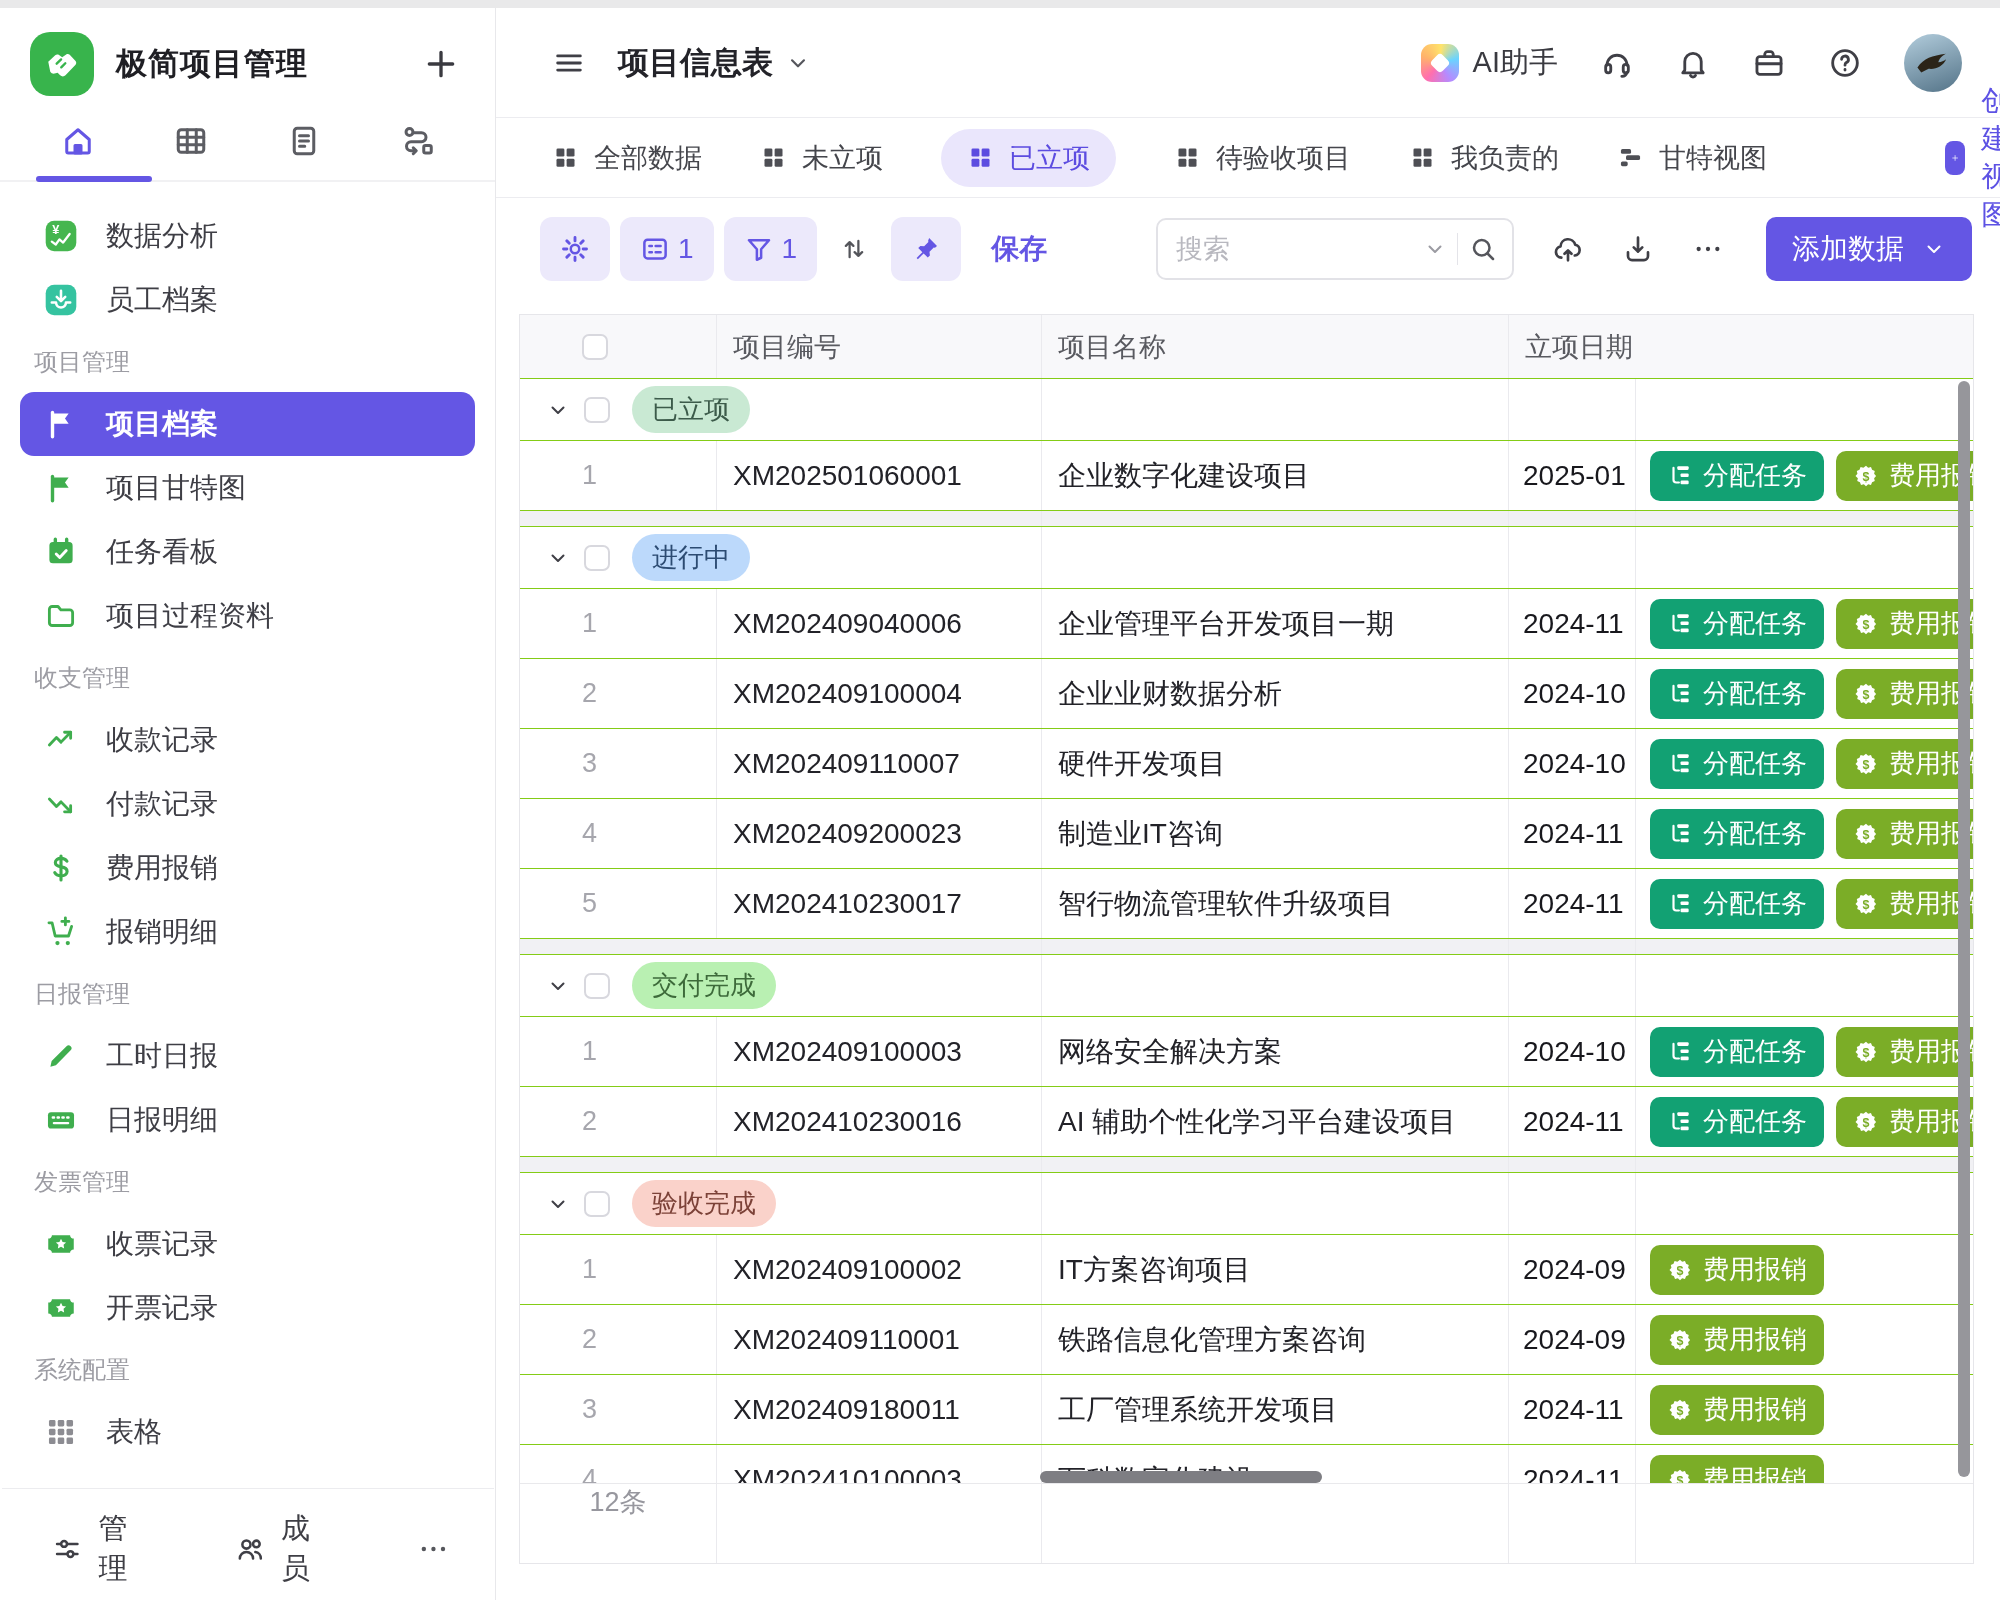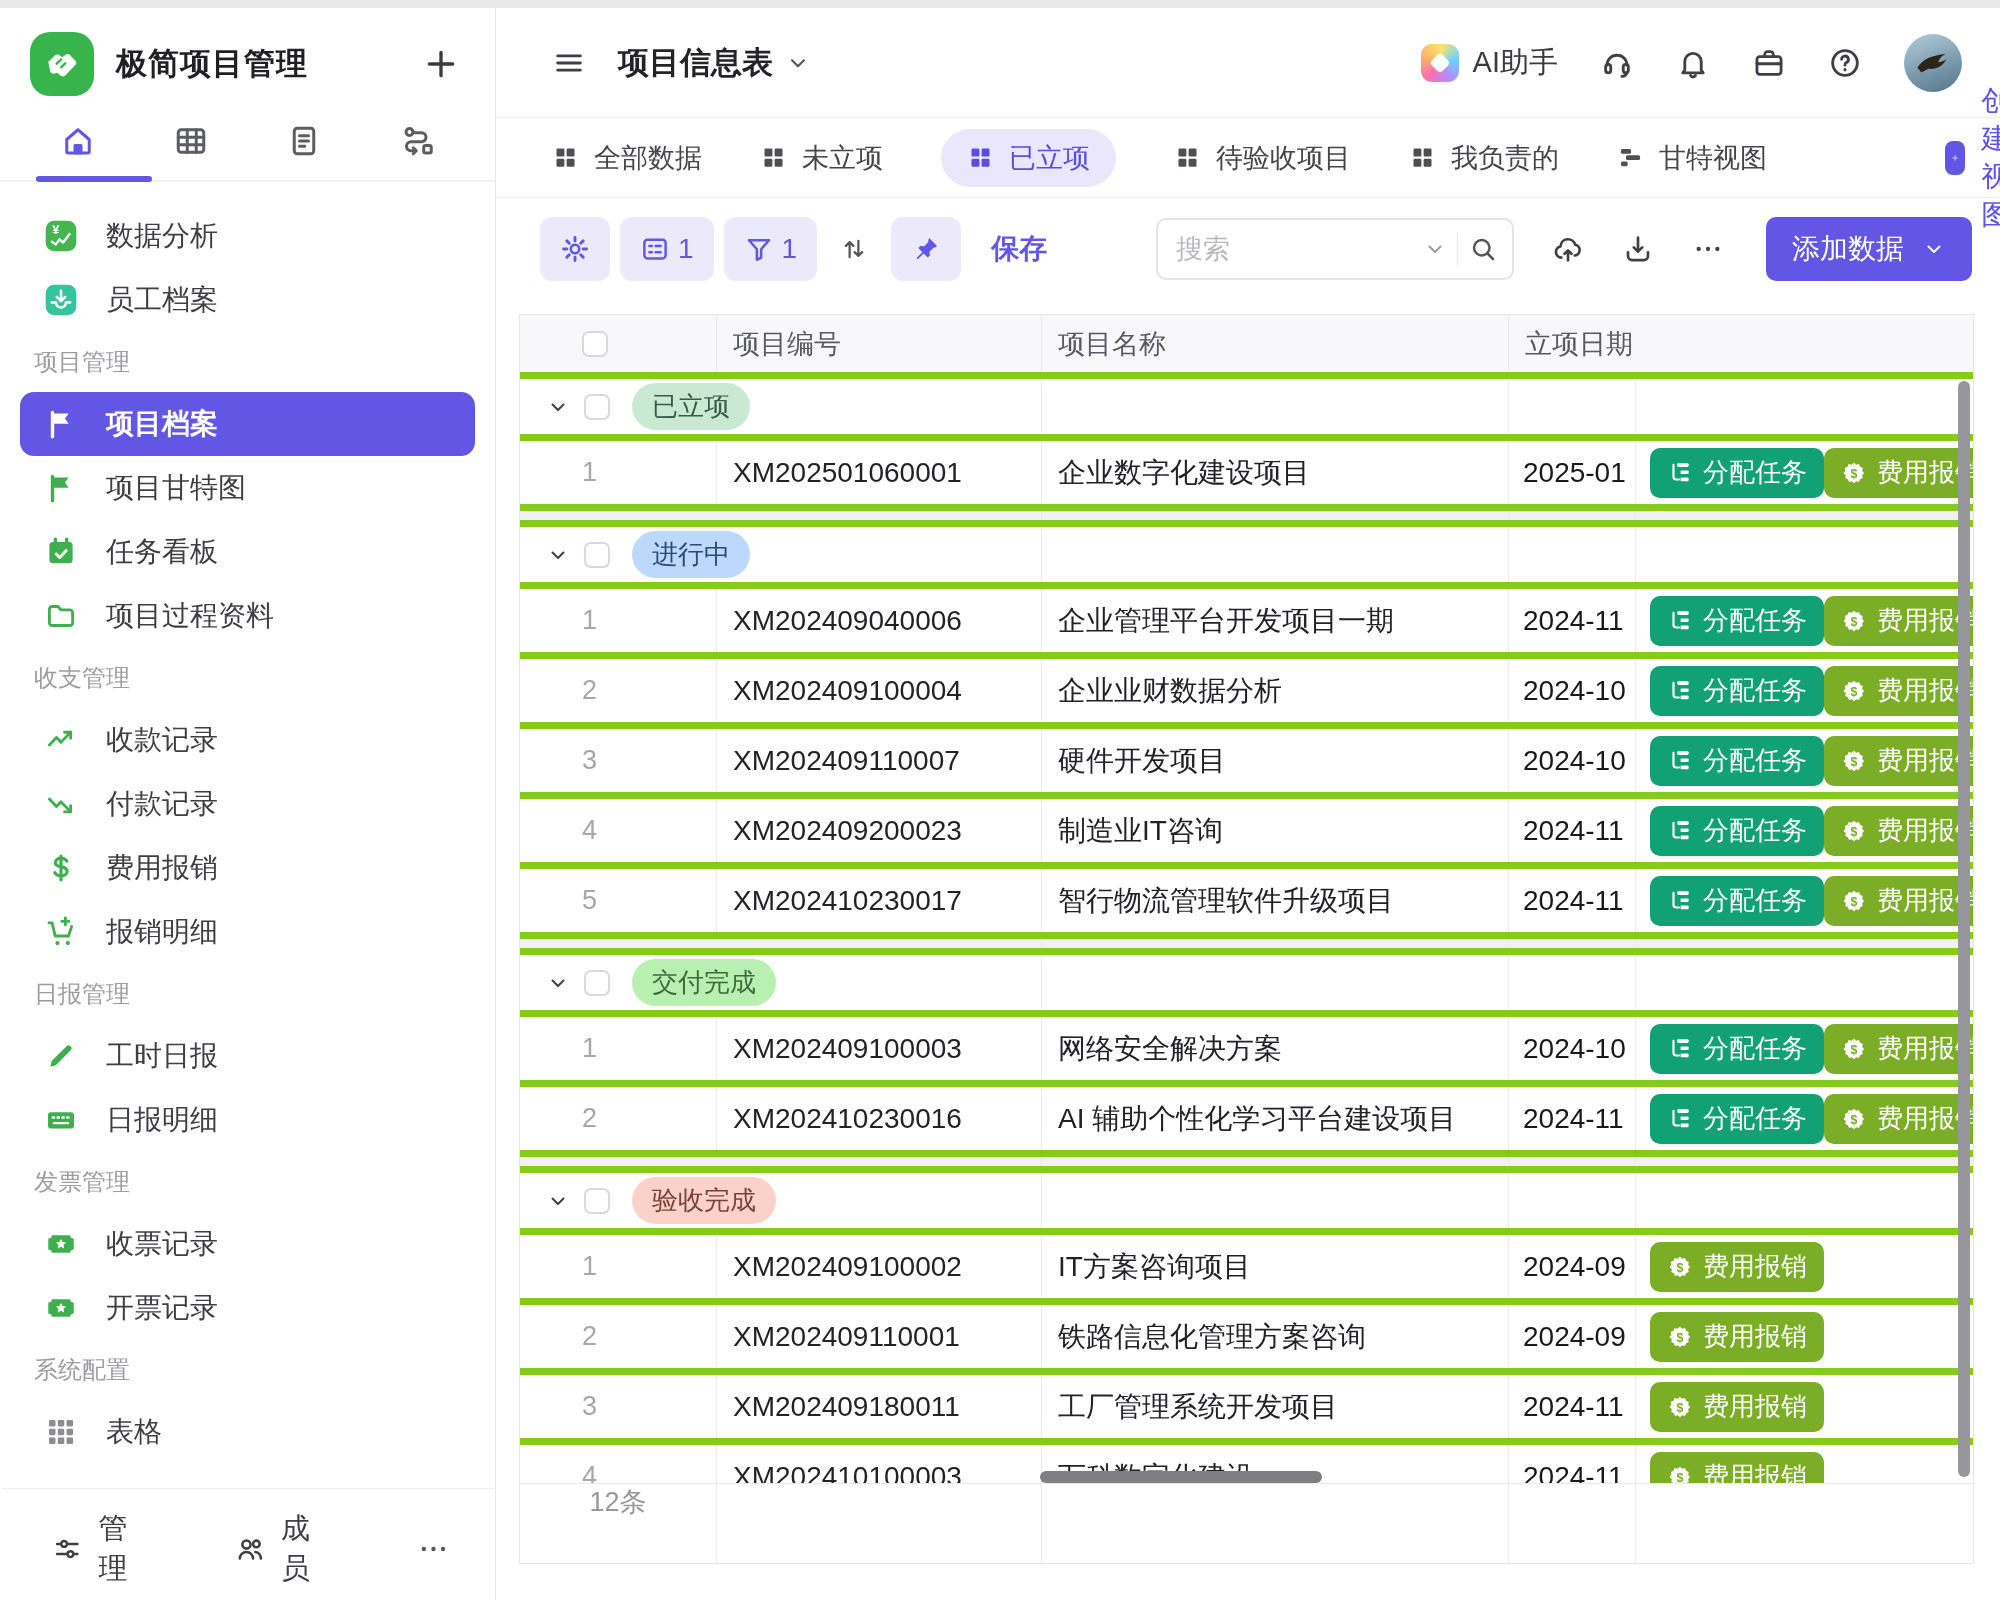--- a/index.html
+++ b/index.html
@@ -72,38 +72,38 @@
   .searchbox input::placeholder { color:#b8b8bf; }
   .sb-chev { width:24px; height:24px; color:#9b9ba2; }
   .sb-div { width:1px; height:32px; background:#e4e4e9; }
   .sb-mag { width:30px; height:30px; color:#55565c; }
   .io-icon { width:32px; height:32px; color:#3f3f46; margin-left:28px; }
   .add-btn { height:64px; margin-left:32px; background:var(--accent); border-radius:10px; color:#fff; display:flex; align-items:center; gap:18px; padding:0 26px; font-size:28px; }
   .add-btn .ic { width:24px; height:24px; }
 
   
   .table-wrap { margin:14px 26px 0 23px; position:relative; border:1px solid #e6e6ea; height:1250px; overflow:hidden; background:#fff; }
-  .t-row { display:grid; grid-template-columns:196px 325px 467px 127px 1fr; border-bottom:7px solid #84cc16; background:#fff; }
+  .t-row { display:grid; grid-template-columns:196px 325px 467px 127px 1fr; border-bottom:1px solid #84cc16; background:#fff; }
   .t-row > .c { border-left:1px solid #eaeaee; display:flex; align-items:center; overflow:hidden; }
   .t-row > .c:first-child { border-left:none; }
   .h-row { height:64px; background:#f8f8fa; }
   .h-row .c { font-size:27px; color:#595a60; padding-left:16px; }
   .h-row .c.chk-c { padding-left:62px; }
   .g-row { grid-template-columns:521px 467px 127px 1fr; height:62px; }
   .gap-row { grid-template-columns:521px 467px 127px 1fr; height:16px; }
   .gap-row .c { background:#f1f1f4; }
   .d-row { height:70px; }
   .checkbox { width:26px; height:26px; border:2px solid #d8d8de; border-radius:7px; background:#fff; flex:0 0 26px; }
   .g-left { padding-left:26px; gap:14px; }
   .g-chev { width:24px; height:24px; color:#3f3f46; flex:0 0 24px; }
   .badge { border-radius:999px; padding:8px 20px; font-size:26px; line-height:1.2; margin-left:8px; white-space:nowrap; }
   .cell-num { font-size:27px; color:#a6a6ad; padding-left:62px; }
   .cell-code, .cell-name { font-size:28px; color:#222228; padding-left:16px; white-space:nowrap; }
   .cell-date { font-size:28px; color:#18181d; font-weight:500; padding-left:14px; white-space:nowrap; }
-  .cell-actions { padding-left:14px; flex-wrap:nowrap; }
+  .cell-actions { padding-left:14px; gap:12px; flex-wrap:nowrap; }
   .btn { height:50px; border-radius:10px; display:inline-flex; align-items:center; gap:10px; padding:0 17px; color:#fff; font-size:26px; white-space:nowrap; flex:0 0 auto; }
   .btn .ic { width:26px; height:26px; color:#fff; }
   .btn-assign { background:var(--assign); }
   .btn-expense { background:var(--expense); }
   .t-footer { position:absolute; left:0; right:0; bottom:0; height:80px; background:#fff; border-top:1px solid #e9e9ec; display:grid; grid-template-columns:196px 325px 467px 127px 1fr; z-index:5; }
   .t-footer .c { border-left:1px solid #eaeaee; display:flex; align-items:flex-start; justify-content:center; }
   .t-footer .c:first-child { border-left:none; }
   .footer-count { font-size:27px; color:#97979e; }
   .vscroll { position:absolute; top:66px; right:3px; width:12px; height:1096px; border-radius:6px; background:#96969b; z-index:6; }
   .hscroll { position:absolute; left:520px; top:1156px; width:282px; height:12px; border-radius:6px; background:#7e7e83; z-index:6; }

